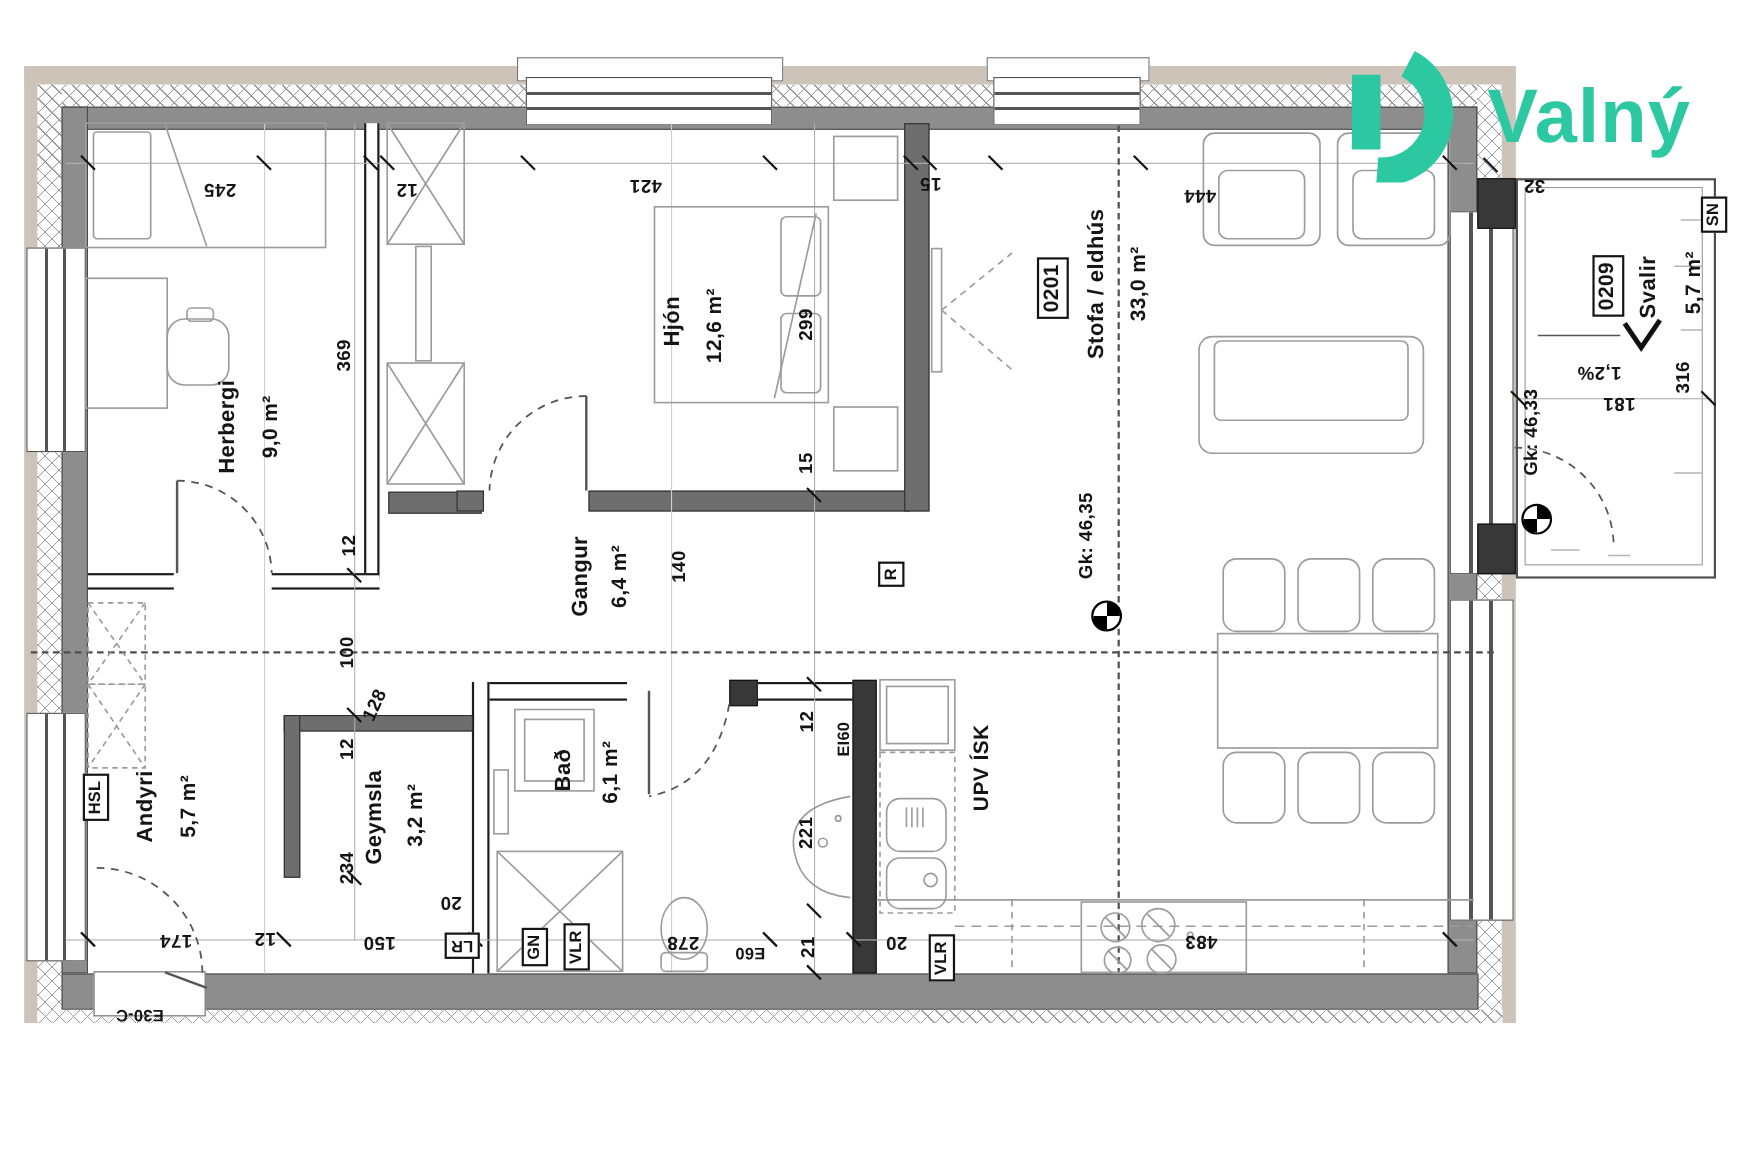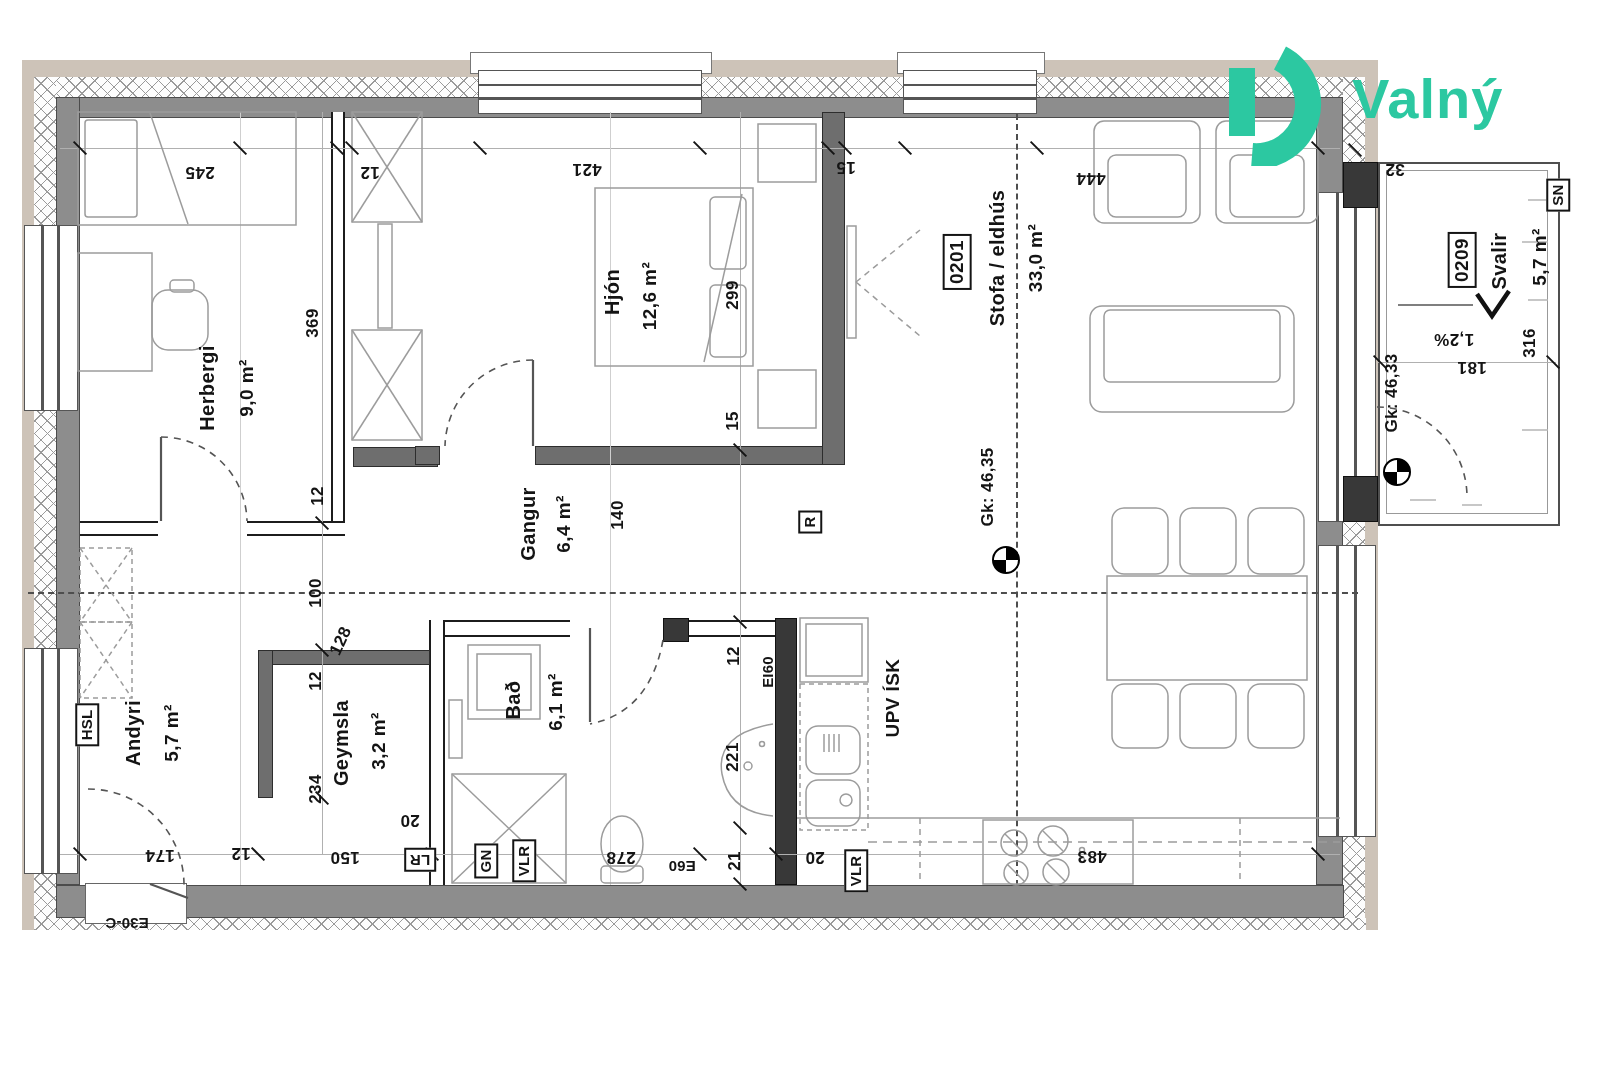--- a/index.html
+++ b/index.html
@@ -27,21 +27,21 @@
       font-weight:bold;font-size:17px;color:#141414;white-space:nowrap;letter-spacing:.4px;z-index:30}
   .rm{font-size:20px}
   .ar{font-size:19px}
   .tag{font-size:15px;letter-spacing:.2px}
   .bx{border:2px solid #141414;padding:0 4px;line-height:1.3;background:#fff}
   .tk{position:absolute;width:18px;height:2px;background:#141414;
       transform:translate(-50%,-50%) rotate(45deg);z-index:25}
   .mark{position:absolute;width:24px;height:24px;border-radius:50%;border:2px solid #000;
       background:conic-gradient(#000 0 25%,#fff 25% 50%,#000 50% 75%,#fff 75%);
       transform:translate(-50%,-50%);z-index:28}
-  .logo-text{position:absolute;font-size:56px;font-weight:bold;letter-spacing:1px;z-index:40}
+  .logo-text{position:absolute;font-size:69px;font-weight:bold;letter-spacing:1px;z-index:40}
 </style>
 </head>
 <body>
 
 <div id="plan">
 
   <div class="abs beige" style="left:22px;top:60px;width:1356px;height:17px"></div>
   <div class="abs hatch" style="left:34px;top:77px;width:1332px;height:20px"></div>
   <div class="abs wallg" style="left:56px;top:97px;width:1288px;height:21px"></div>
   <div class="abs beige" style="left:22px;top:60px;width:13px;height:870px"></div>

